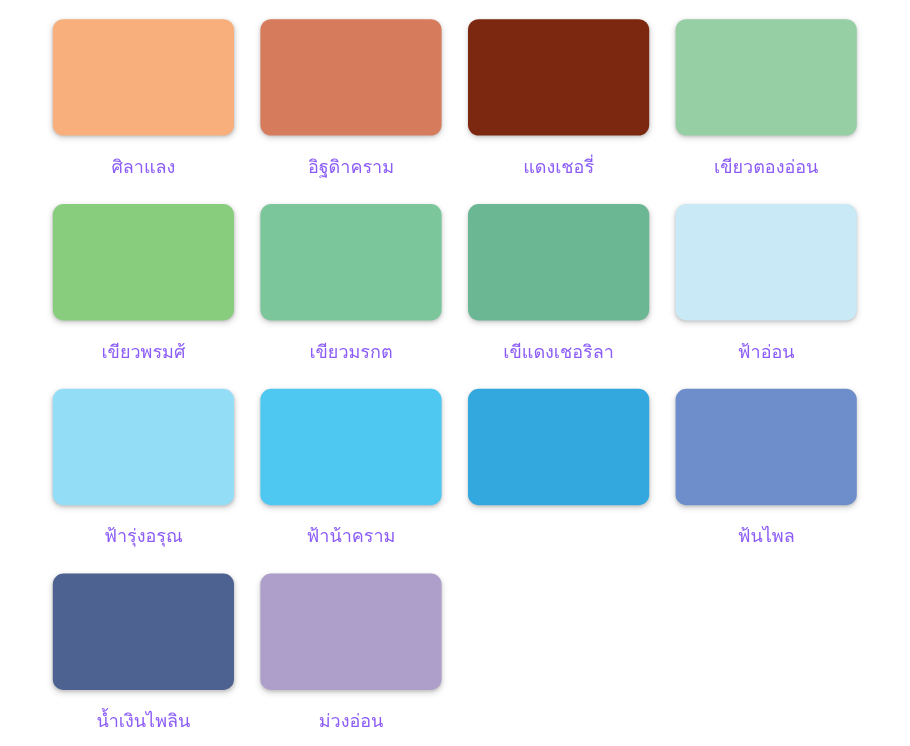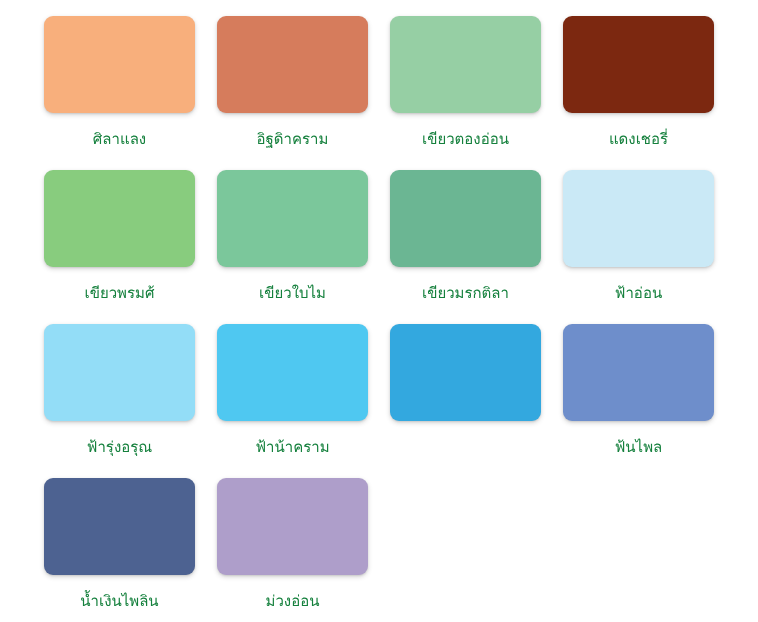--- a/index.html
+++ b/index.html
@@ -31,56 +31,56 @@
     width: 151px;
     height: 97px;
     border-radius: 9px;
     box-shadow: 0 2px 5px rgba(0, 0, 0, 0.16), 0 1px 2px rgba(0, 0, 0, 0.10);
   }
   .swatch-label {
     width: 151px;
     text-align: center;
     font-size: 15px;
     line-height: 20px;
-    color: #15803d;
+    color: #8b5cf6;
     margin-top: 16px;
     white-space: nowrap;
   }
 </style>
 </head>
 <body>
 
 <div id="palette-grid">
     <div class="swatch-cell">
       <div class="swatch-chip" style="background-color: rgb(248, 175, 124);"></div>
       <div class="swatch-label">ศิลาแลง</div>
     </div>
     <div class="swatch-cell">
       <div class="swatch-chip" style="background-color: rgb(214, 124, 92);"></div>
       <div class="swatch-label">อิฐดิาคราม</div>
     </div>
     <div class="swatch-cell">
+      <div class="swatch-chip" style="background-color: rgb(124, 40, 16);"></div>
+      <div class="swatch-label">แดงเชอรี่</div>
+    </div>
+    <div class="swatch-cell">
       <div class="swatch-chip" style="background-color: rgb(150, 207, 164);"></div>
       <div class="swatch-label">เขียวตองอ่อน</div>
-    </div>
-    <div class="swatch-cell">
-      <div class="swatch-chip" style="background-color: rgb(124, 40, 16);"></div>
-      <div class="swatch-label">แดงเชอรี่</div>
     </div>
     <div class="swatch-cell">
       <div class="swatch-chip" style="background-color: rgb(136, 204, 126);"></div>
       <div class="swatch-label">เขียวพรมศ้</div>
     </div>
     <div class="swatch-cell">
       <div class="swatch-chip" style="background-color: rgb(123, 199, 155);"></div>
-      <div class="swatch-label">เขียวใบไม</div>
+      <div class="swatch-label">เขียวมรกต</div>
     </div>
     <div class="swatch-cell">
       <div class="swatch-chip" style="background-color: rgb(107, 182, 147);"></div>
-      <div class="swatch-label">เขียวมรกติลา</div>
+      <div class="swatch-label">เขีแดงเชอริลา</div>
     </div>
     <div class="swatch-cell">
       <div class="swatch-chip" style="background-color: rgb(202, 233, 246);"></div>
       <div class="swatch-label">ฟ้าอ่อน</div>
     </div>
     <div class="swatch-cell">
       <div class="swatch-chip" style="background-color: rgb(147, 221, 247);"></div>
       <div class="swatch-label">ฟ้ารุ่งอรุณ</div>
     </div>
     <div class="swatch-cell">

